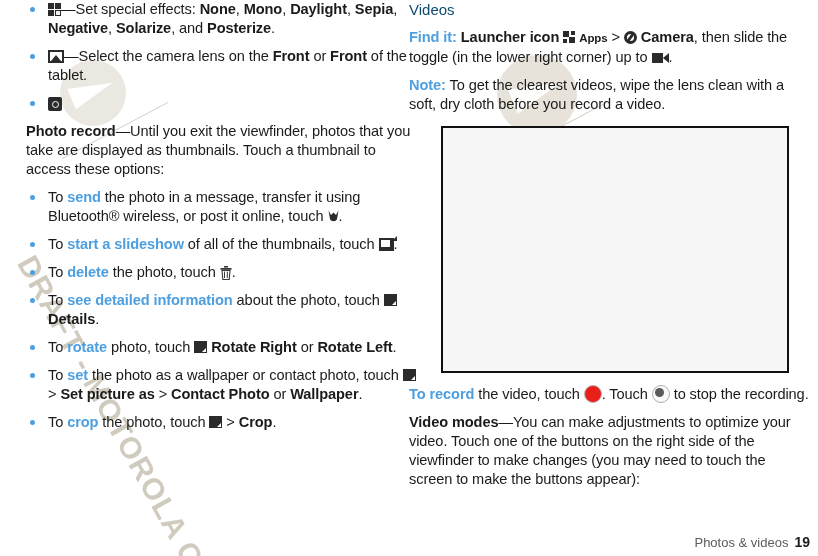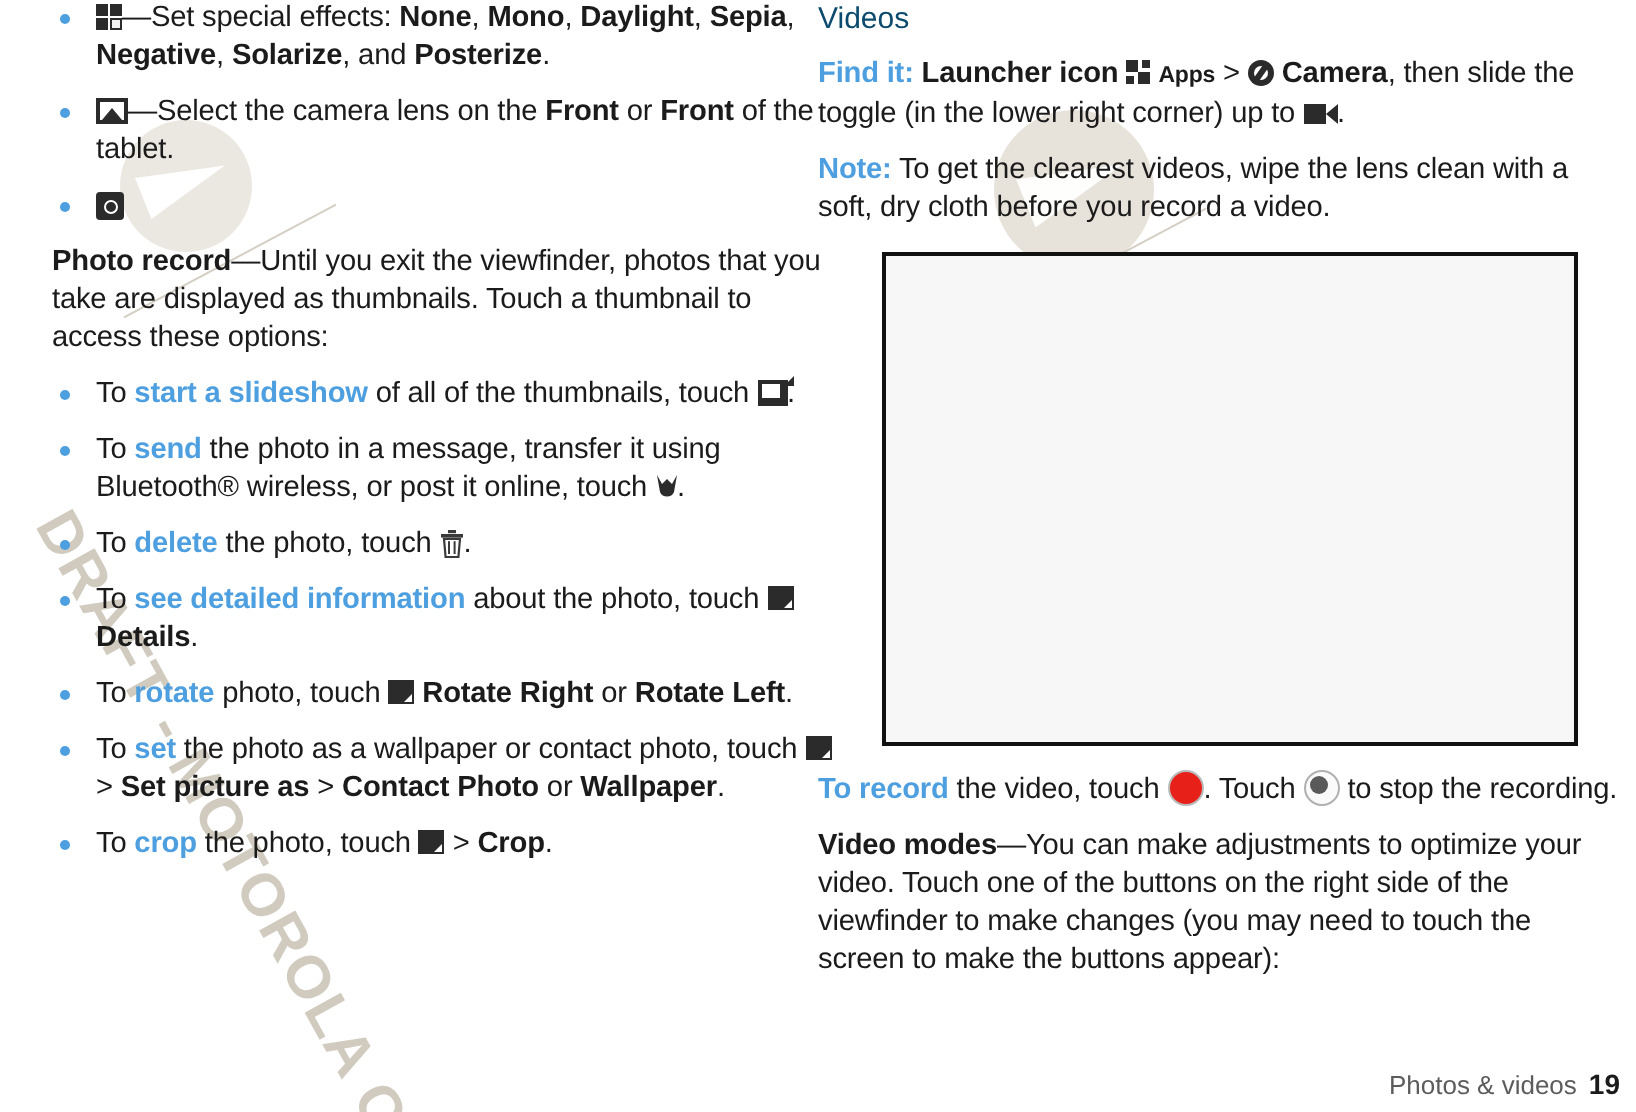--- a/index.html
+++ b/index.html
@@ -367,27 +367,27 @@
       <span class="dot"></span>
       <span class="ic ic-settings"></span>
     </li>
   </ul>
 
   <p class="para"><b>Photo record</b><span>—Until you exit the viewfinder, photos that you take are displayed as thumbnails. Touch a thumbnail to access these options:</span></p>
 
   <ul class="bullet-list">
     <li class="bullet">
       <span class="dot"></span>
-      <span><span>To </span><span class="blue">start a slideshow</span><span> of all of the thumbnails, touch </span><span class="ic ic-slideshow"></span><span>.</span></span>
-    </li>
-    <li class="bullet">
-      <span class="dot"></span>
       <span><span>To </span><span class="blue">send</span><span> the photo in a message, transfer it using Bluetooth® wireless, or post it online, touch </span><span class="ic ic-share"><svg width="11" height="13" viewBox="0 0 11 13">
               <path d="M0.5 0.5 L3 5 L5.5 2.5 L8 5 L10.5 0.5 L9 9 C8 12 3 12 2 9 Z" fill="#2b2b2b"></path>
             </svg></span><span>.</span></span>
+    </li>
+    <li class="bullet">
+      <span class="dot"></span>
+      <span><span>To </span><span class="blue">start a slideshow</span><span> of all of the thumbnails, touch </span><span class="ic ic-slideshow"></span><span>.</span></span>
     </li>
     <li class="bullet">
       <span class="dot"></span>
       <span><span>To </span><span class="blue">delete</span><span> the photo, touch </span><span class="ic ic-trash"><svg width="12" height="14" viewBox="0 0 12 14">
               <rect x="4" y="0" width="4" height="1.6" fill="#3a3a3a"></rect>
               <rect x="0.5" y="2" width="11" height="1.8" fill="#3a3a3a"></rect>
               <path d="M2 4.4 H10 L9.2 13.5 H2.8 Z" fill="none" stroke="#3a3a3a" stroke-width="1.1"></path>
               <rect x="4" y="5.6" width="1" height="6.4" fill="#3a3a3a"></rect>
               <rect x="6.8" y="5.6" width="1" height="6.4" fill="#3a3a3a"></rect>
             </svg></span><span>.</span></span>

